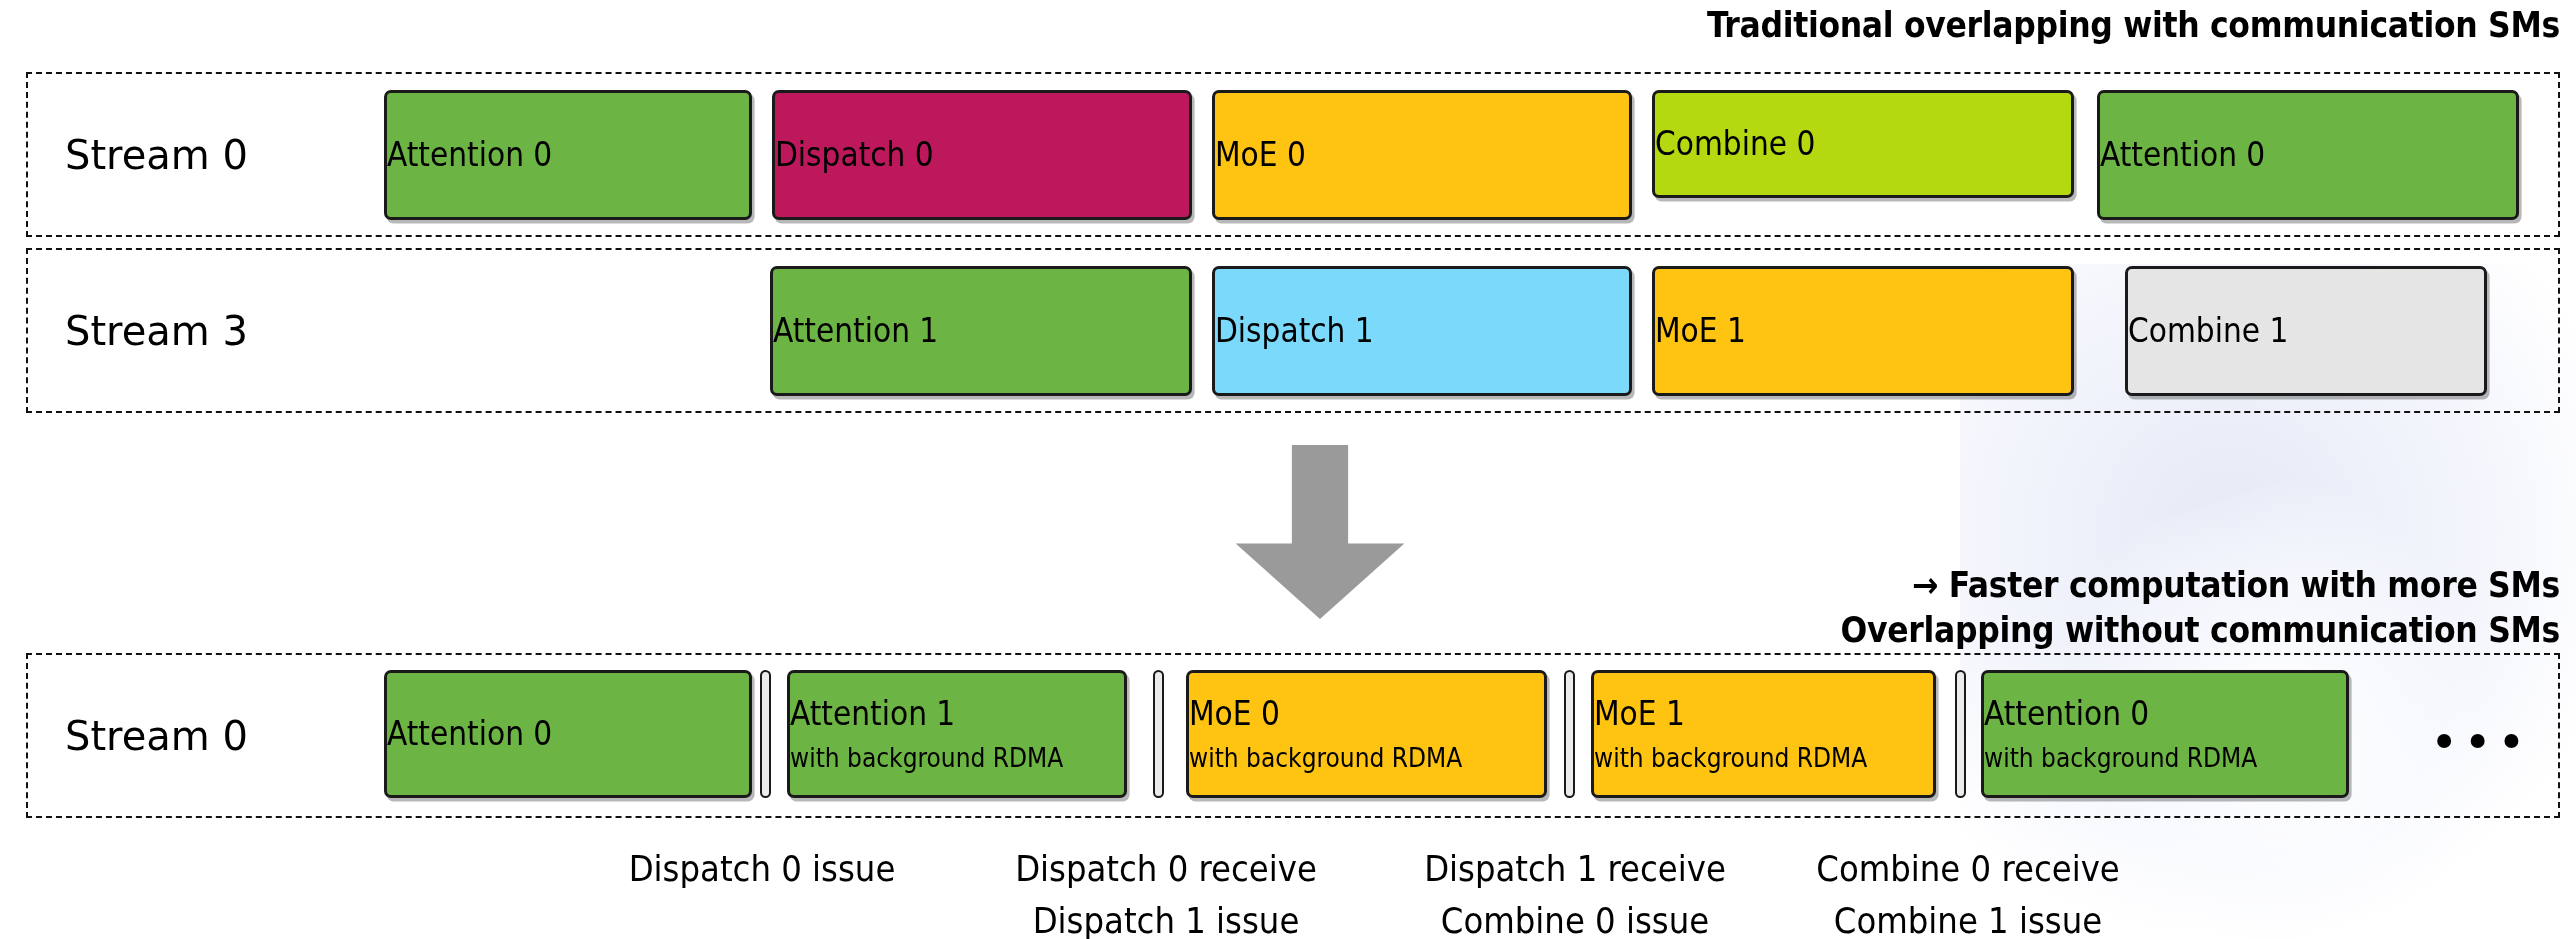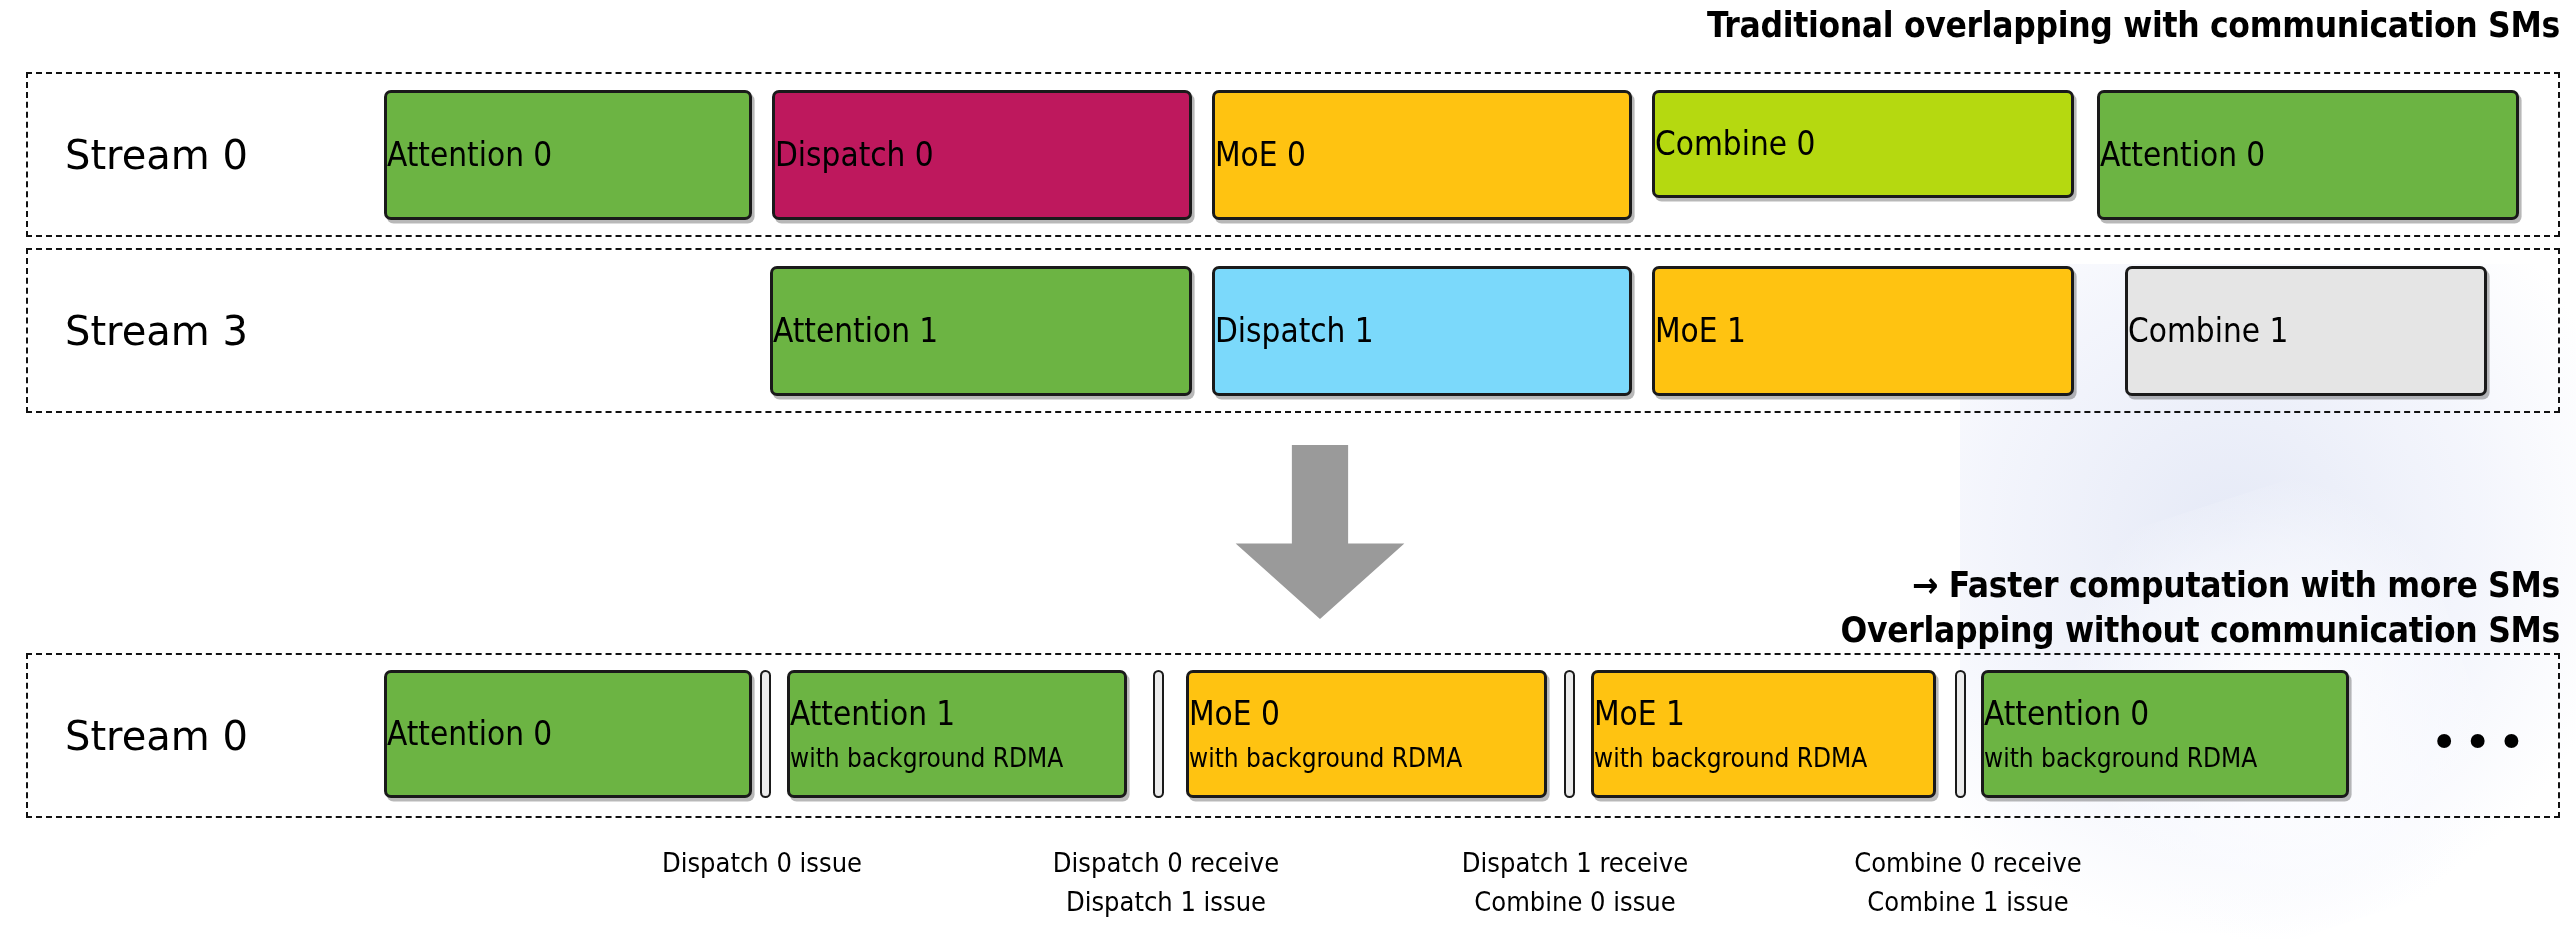--- a/index.html
+++ b/index.html
@@ -63,21 +63,21 @@
     white-space:nowrap;
     font-family:"DejaVu Sans Condensed","Liberation Sans",sans-serif;
     letter-spacing:-0.3px;
   }
   .hdr2{line-height:1.28;}
 
   .arrow{position:absolute;left:1232px;top:445px;width:176px;height:174px;}
 
   .cap{
     position:absolute;
-    font-size:27px;
+    font-size:36px;
     color:#000;
     text-align:center;
     white-space:nowrap;
     line-height:1.45;
     transform:translateX(-50%);
   }
   .dots{
     position:absolute;font-size:48px;color:#000;letter-spacing:5.3px;
     font-family:"DejaVu Sans","Liberation Sans",sans-serif;
   }

